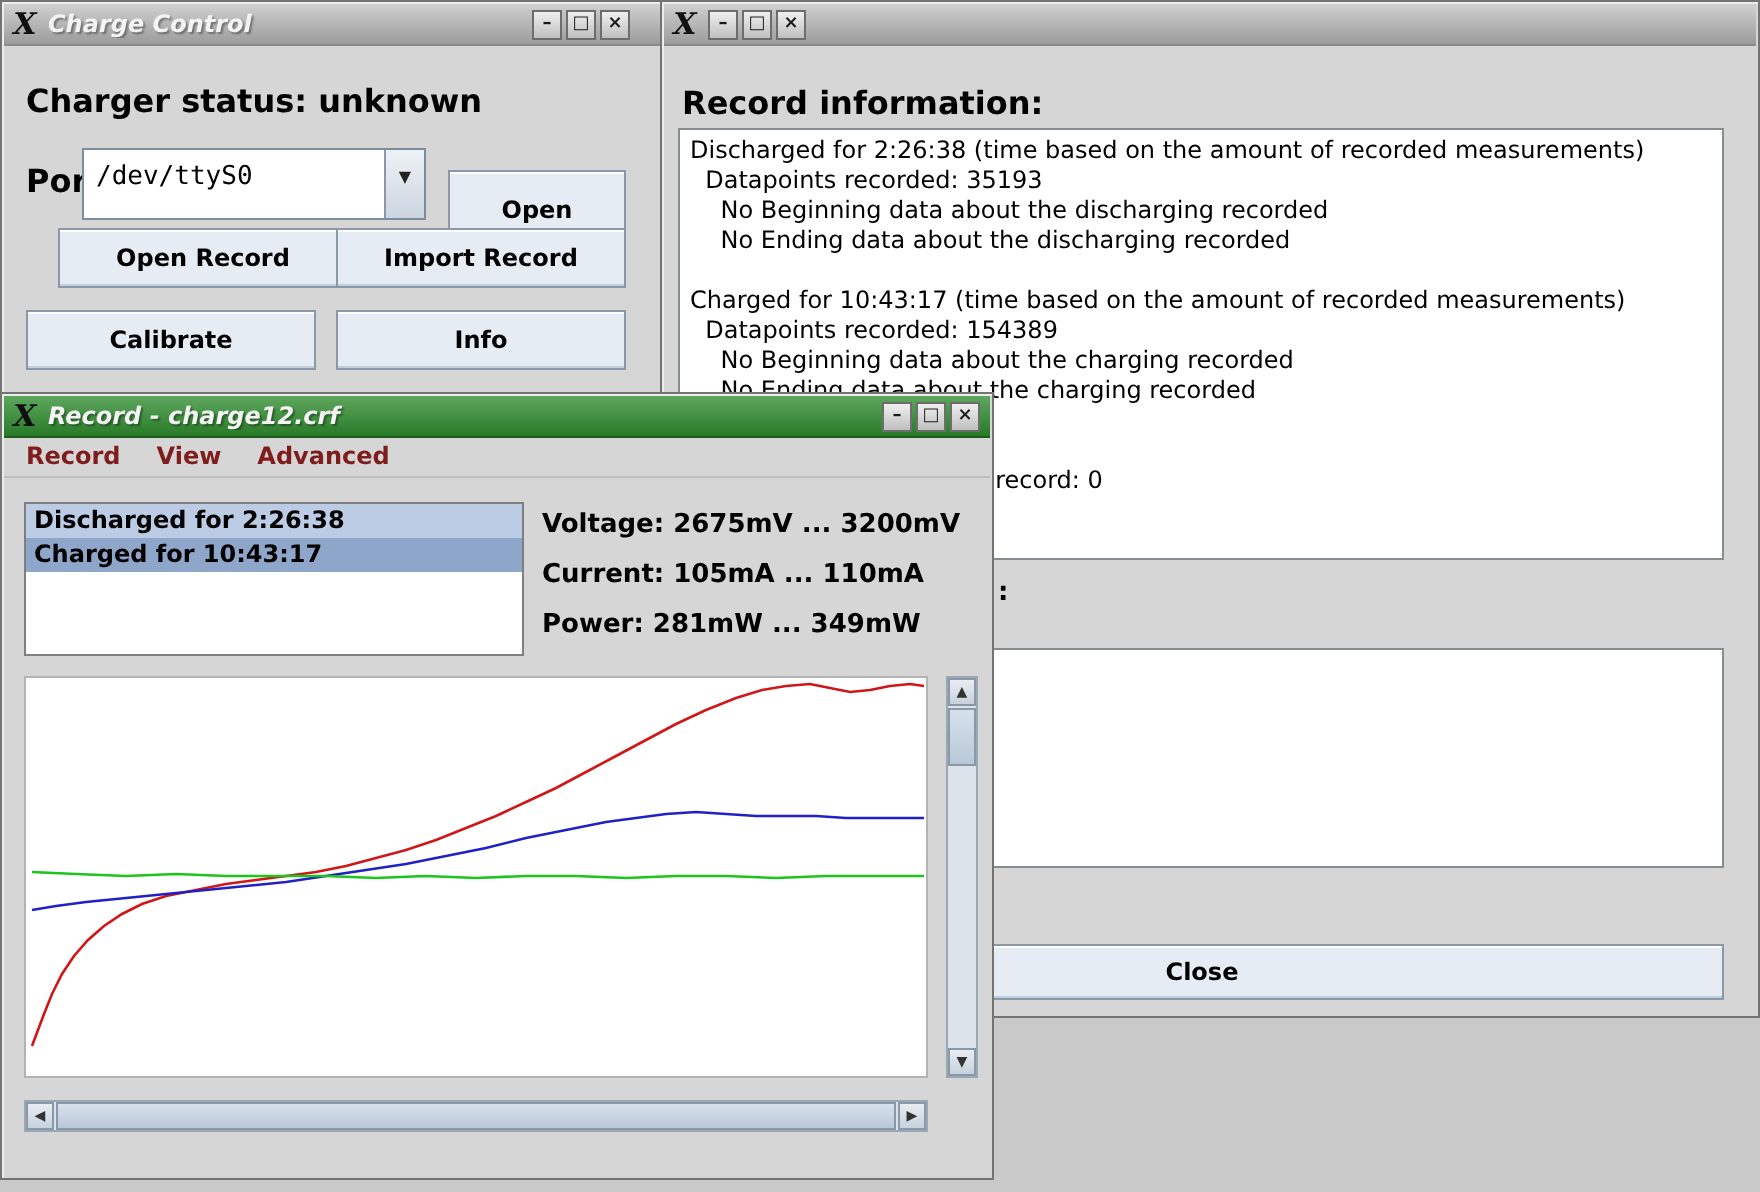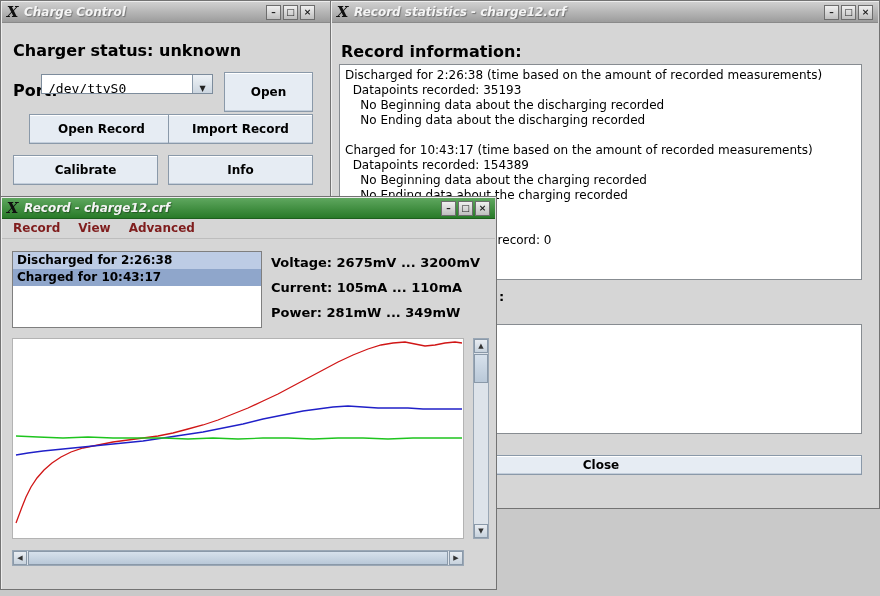--- a/index.html
+++ b/index.html
@@ -61,35 +61,34 @@
     <span class="win-icon">X</span>
     <span class="tb-title">Charge Control</span>
     <span class="tb-btns" style="margin-right:12px;">
       <span class="tb-btn">–</span>
       <span class="tb-btn">□</span>
       <span class="tb-btn">×</span>
     </span>
   </div>
   <div class="label-b" style="left:12px;top:40px;">Charger status: unknown</div>
   <div class="label-b" style="left:12px;top:80px;">Port:</div>
-  <div class="combo" style="left:40px;top:73px;width:172px;height:20px;">
+  <div class="combo" style="left:40px;top:73px;width:172px;height:36px;">
     <span class="combo-value">/dev/ttyS0</span>
     <span class="combo-arrow">▼</span>
   </div>
-  <div class="btn" style="left:223px;top:71px;width:89px;height:40px;">Open</div>
+  <div class="btn" style="left:223px;top:84px;width:89px;height:40px;">Open</div>
   <div class="btn" style="left:28px;top:113px;width:145px;height:30px;">Open Record</div>
   <div class="btn" style="left:167px;top:113px;width:145px;height:30px;">Import Record</div>
   <div class="btn" style="left:12px;top:154px;width:145px;height:30px;">Calibrate</div>
   <div class="btn" style="left:167px;top:154px;width:145px;height:30px;">Info</div>
 </div>
 
 <div class="window" style="left:330px;top:0;width:550px;height:509px;z-index:2;">
   <div class="titlebar inactive">
     <span class="win-icon">X</span>
-    <span class="tb-title">Record statistics - charge12.crf</span>
     <span class="tb-btns" style="margin-right:2px;">
       <span class="tb-btn">–</span>
       <span class="tb-btn">□</span>
       <span class="tb-btn">×</span>
     </span>
   </div>
   <div class="label-b" style="left:10px;top:41px;">Record information:</div>
   <div class="textarea" style="left:8px;top:63px;width:523px;height:216px;">
       <div class="ta-line">Discharged for 2:26:38 (time based on the amount of recorded measurements)</div>
       <div class="ta-line">  Datapoints recorded: 35193</div>
@@ -99,21 +98,21 @@
       <div class="ta-line">Charged for 10:43:17 (time based on the amount of recorded measurements)</div>
       <div class="ta-line">  Datapoints recorded: 154389</div>
       <div class="ta-line">    No Beginning data about the charging recorded</div>
       <div class="ta-line">    No Ending data about the charging recorded</div>
       <div class="ta-line"></div>
       <div class="ta-line"></div>
       <div class="ta-line">                                        record: 0</div>
     </div>
   <div class="frag" style="left:168px;top:288px;">:</div>
   <div class="textarea" style="left:8px;top:323px;width:523px;height:110px;"></div>
-  <div class="btn" style="left:9px;top:454px;width:522px;height:20px;">Close</div>
+  <div class="btn" style="left:9px;top:471px;width:522px;height:28px;">Close</div>
 </div>
 
 <div class="window" style="left:0;top:196px;width:497px;height:394px;z-index:3;">
   <div class="titlebar active">
     <span class="win-icon">X</span>
     <span class="tb-title">Record - charge12.crf</span>
     <span class="tb-btns" style="margin-right:2px;">
       <span class="tb-btn">–</span>
       <span class="tb-btn">□</span>
       <span class="tb-btn">×</span>

